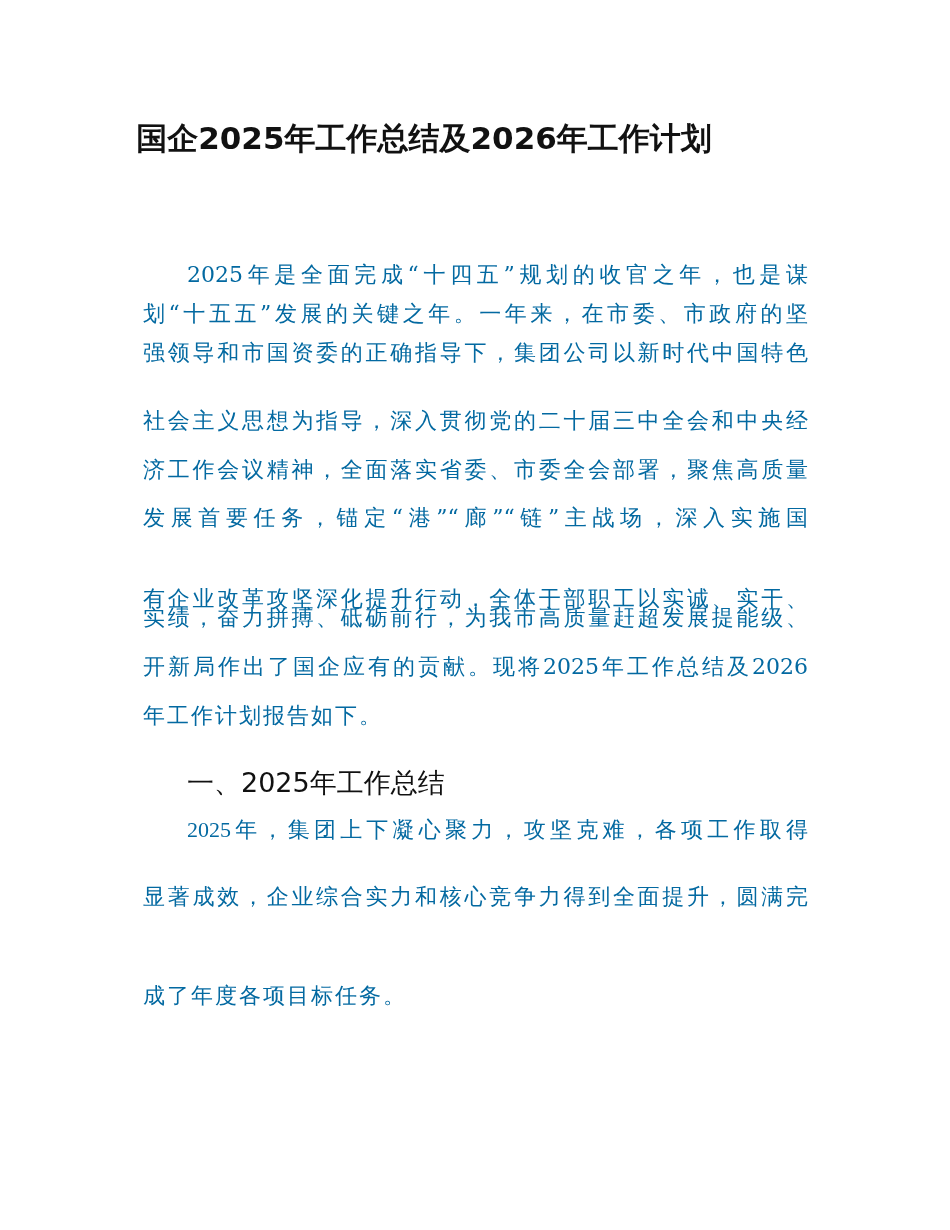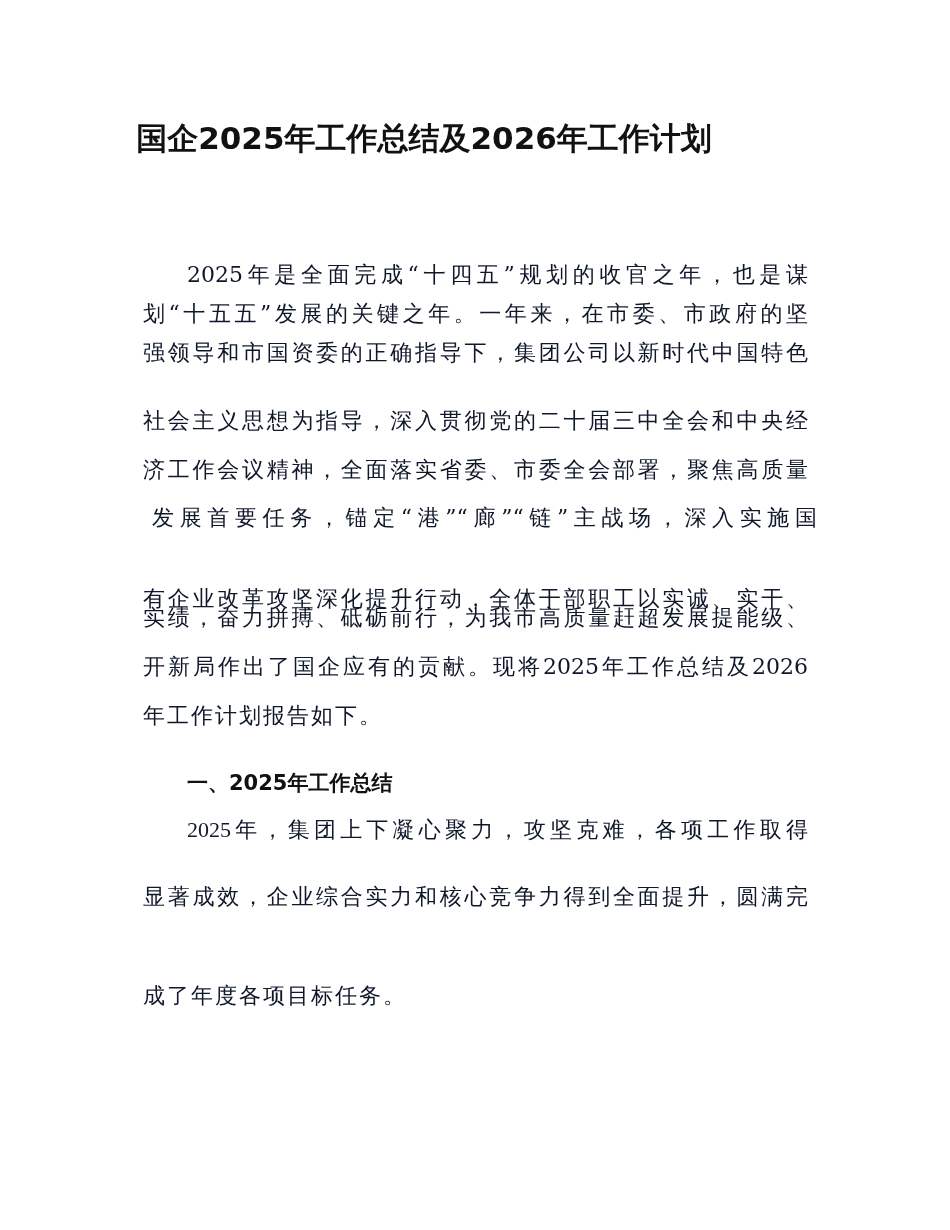--- a/index.html
+++ b/index.html
@@ -37,56 +37,56 @@
     .line {
       position: absolute;
       left: 143px;
       width: 665px;
       height: 30px;
       font-size: 22px;
       line-height: 30px;
       white-space: nowrap;
       text-align: justify;
       text-align-last: justify;
-      color: #0f172a;
+      color: #0369a1;
     }
     .line.indent {
       left: 187px;
       width: 621px;
     }
     .line.last {
       text-align: right;
       text-align-last: left;
       letter-spacing: 2px;
     }
     .heading {
       position: absolute;
       left: 187px;
       width: 400px;
       font-family: "DejaVu Sans", "Liberation Sans", sans-serif;
-      font-weight: bold;
-      font-size: 21px;
+      font-weight: normal;
+      font-size: 27px;
       line-height: 30px;
       color: #111;
     }
   </style>
 </head>
 <body>
 
 <div class="page">
 
   <div class="title">国企2025年工作总结及2026年工作计划</div>
 
   <div>
     <div class="line indent" style="top:260px;">2025年是全面完成“十四五”规划的收官之年，也是谋</div>
     <div class="line" style="top:299px;">划“十五五”发展的关键之年。一年来，在市委、市政府的坚</div>
     <div class="line" style="top:338px;">强领导和市国资委的正确指导下，集团公司以新时代中国特色</div>
     <div class="line" style="top:406px;">社会主义思想为指导，深入贯彻党的二十届三中全会和中央经</div>
     <div class="line" style="top:455px;">济工作会议精神，全面落实省委、市委全会部署，聚焦高质量</div>
-    <div class="line" style="top:503px;margin-left:9px;">发展首要任务，锚定“港”“廊”“链”主战场，深入实施国</div>
+    <div class="line" style="top:503px;">发展首要任务，锚定“港”“廊”“链”主战场，深入实施国</div>
     <div class="line" style="top:584px;">有企业改革攻坚深化提升行动，全体干部职工以实诚、实干、</div>
     <div class="line" style="top:603px;">实绩，奋力拼搏、砥砺前行，为我市高质量赶超发展提能级、</div>
     <div class="line" style="top:652px;">开新局作出了国企应有的贡献。现将2025年工作总结及2026</div>
     <div class="line last" style="top:701px;">年工作计划报告如下。</div>
   </div>
 
   <div class="heading" style="top:768px;">一、2025年工作总结</div>
 
   <div>
     <div class="line indent" style="top:815px;font-family:Liberation Serif, serif;">2025年，集团上下凝心聚力，攻坚克难，各项工作取得</div>

